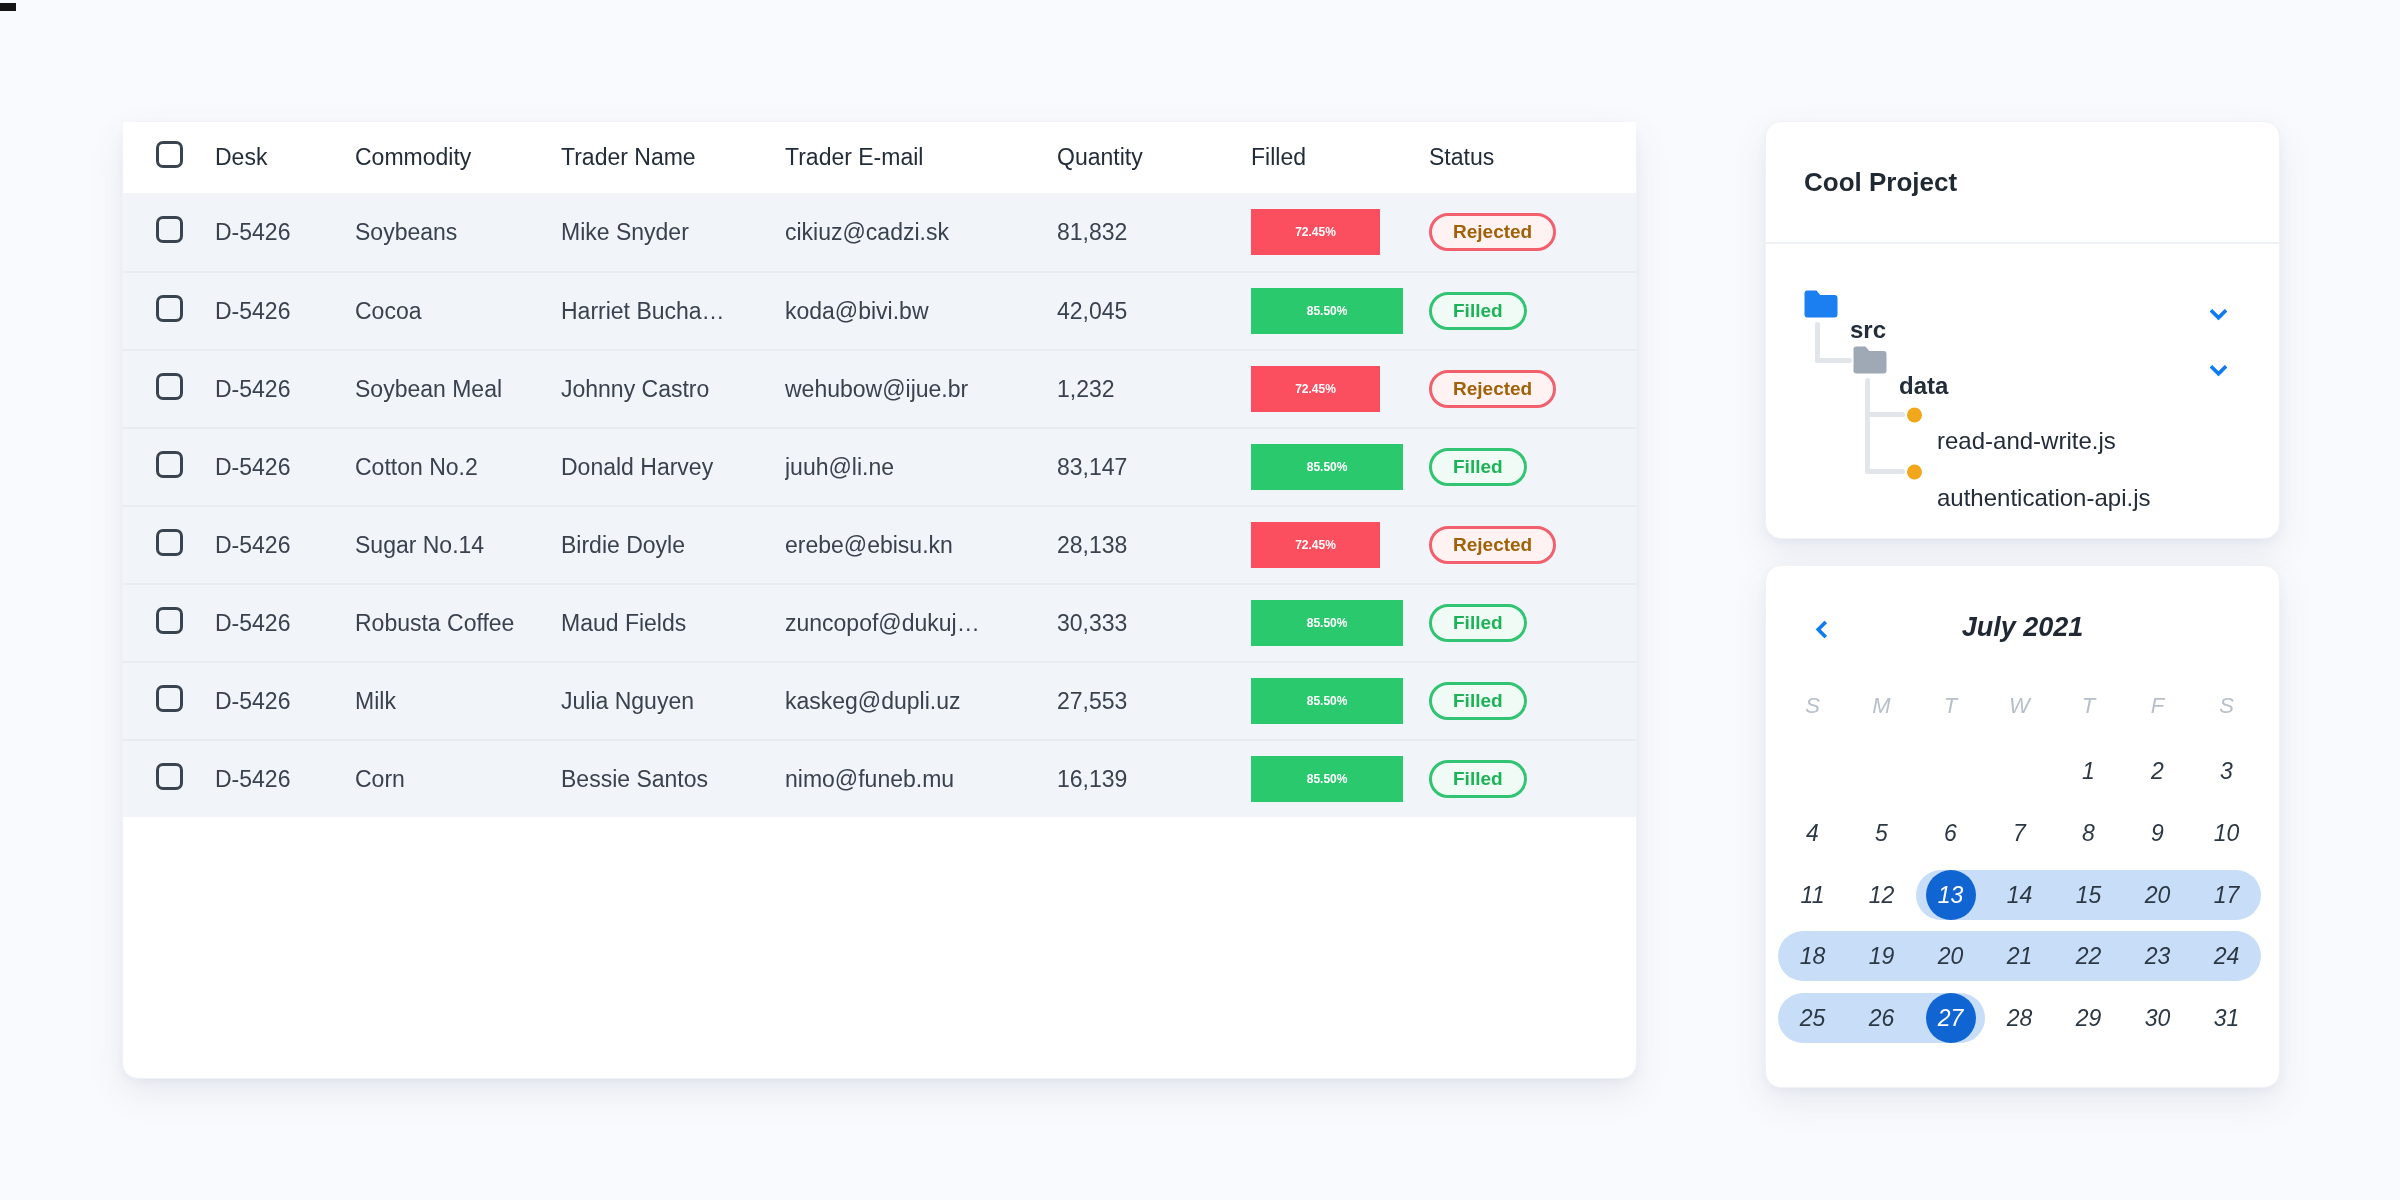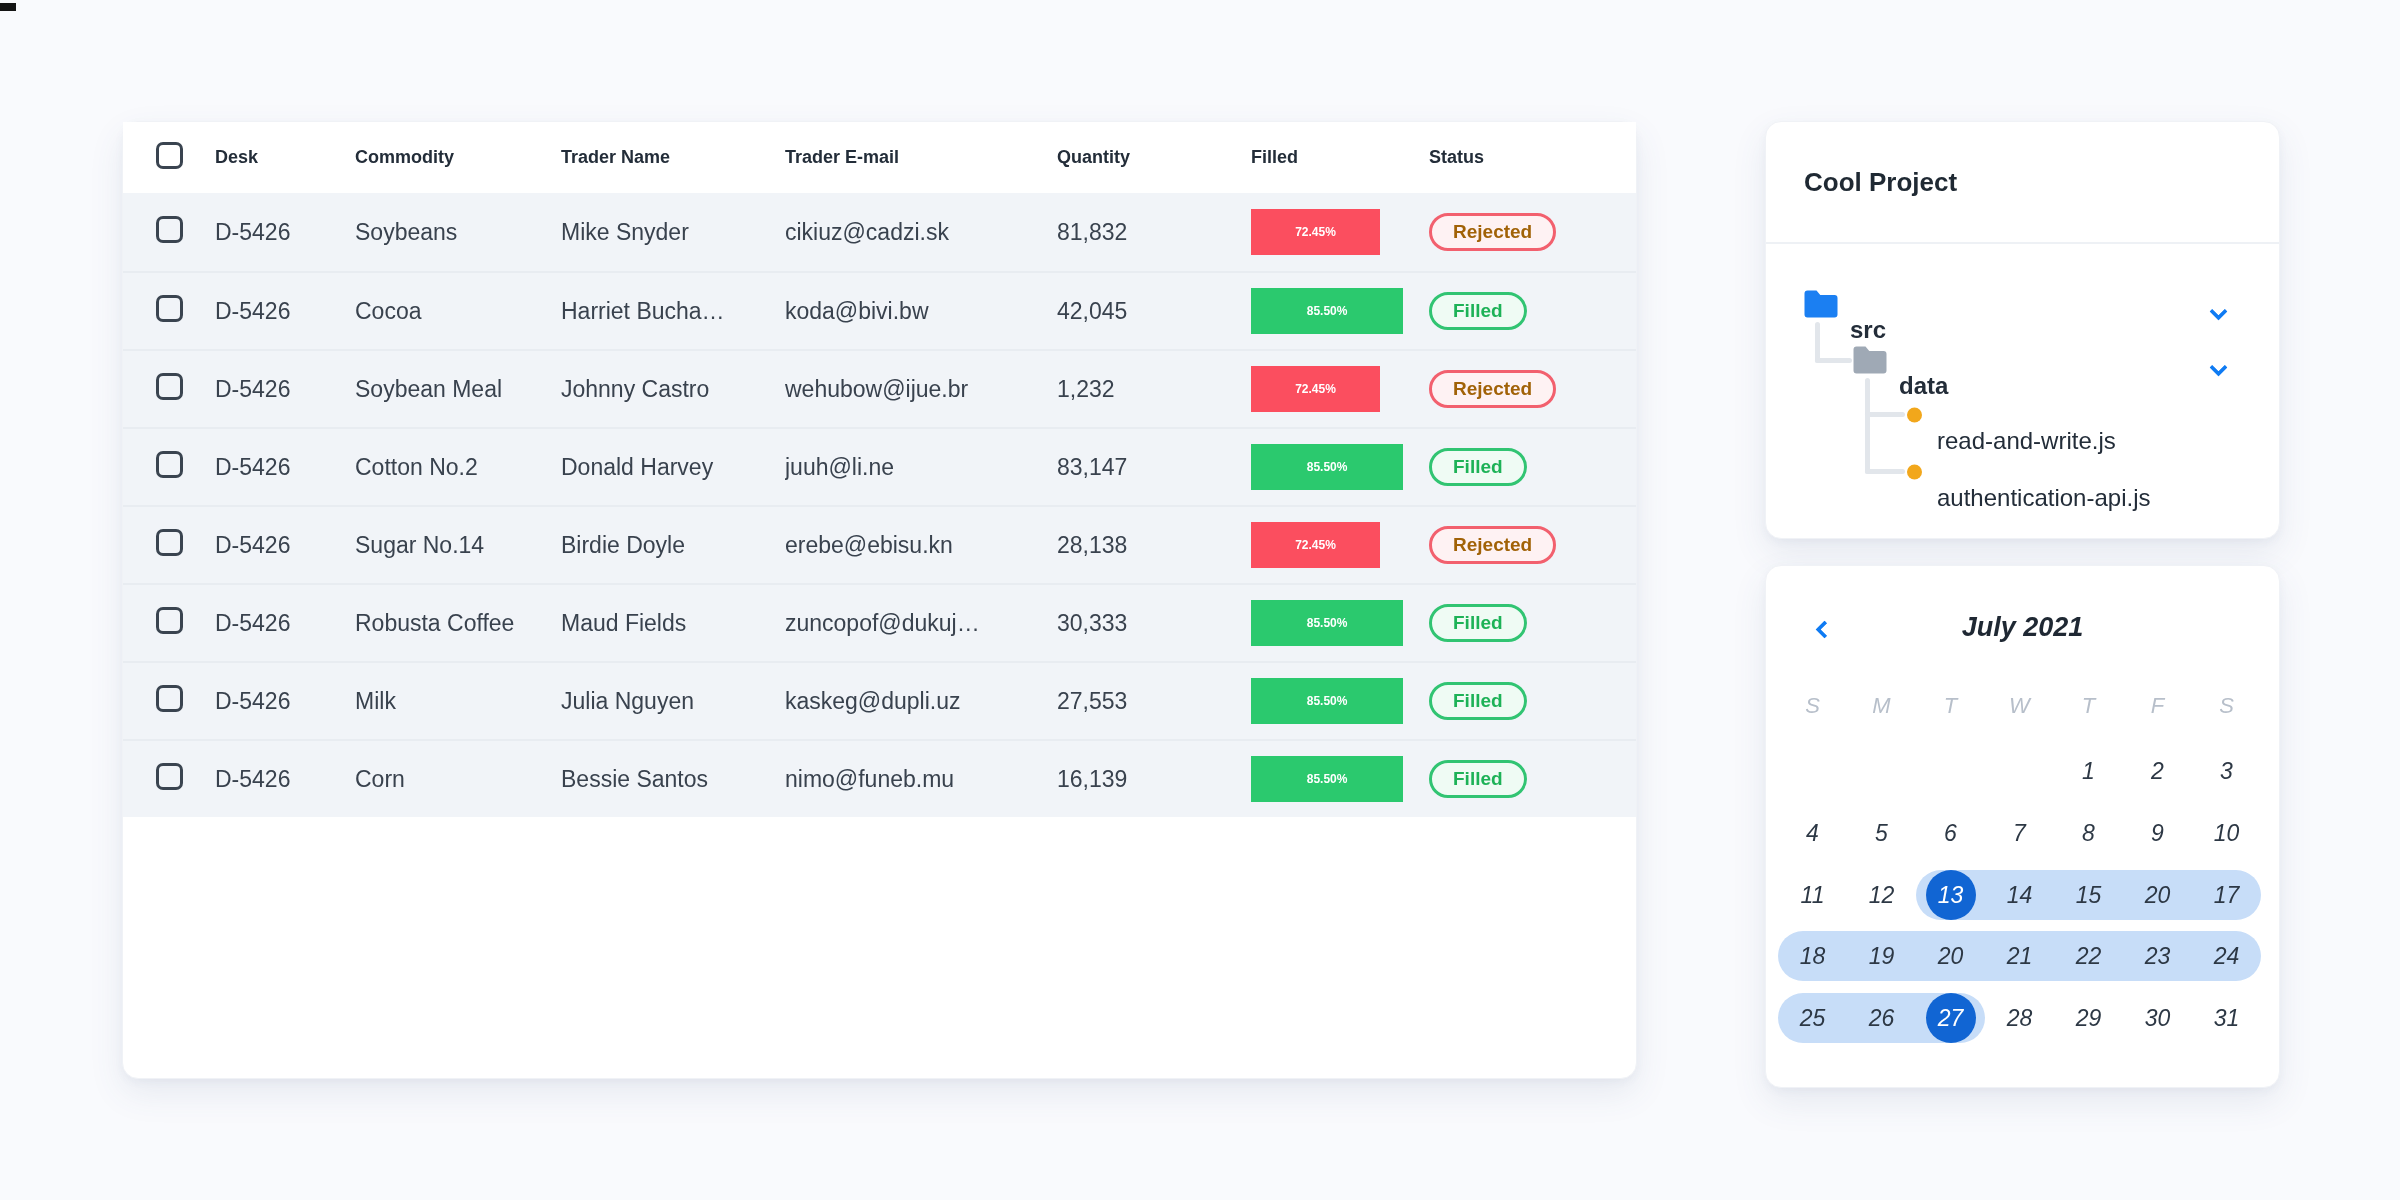--- a/index.html
+++ b/index.html
@@ -31,21 +31,21 @@
     width:32px; height:24px; display:flex; flex-direction:column; justify-content:space-between; cursor:pointer; }
   .hamburger i { display:block; height:4px; border-radius:2px; background:#0f7bf3; }
 
   .thead, .trow {
     display:grid;
     grid-template-columns:59px 140px 206px 224px 272px 194px 178px 1fr;
     align-items:center;
     padding-left:33px;
   }
   .thead { height:71px; background:#ffffff; }
-  .thead span { font-size:18px; font-weight:700; color:#232d39; }
+  .thead span { font-size:23px; font-weight:400; color:#232d39; }
   .trow { height:78px; background:#f1f4f8; border-top:2px solid #e8ecf1; }
   .trow:first-of-type { border-top:none; }
   .cell { font-size:23px; color:#39424e; white-space:nowrap; overflow:hidden; }
 
   .checkbox {
     width:27px; height:27px; border:3px solid #3a4450; border-radius:7px;
     background:transparent; display:inline-block; cursor:pointer;
   }
   .bar-track { width:118px; height:34px; background:#e6e9ee; border-radius:8px; }
   .bar-fill {

